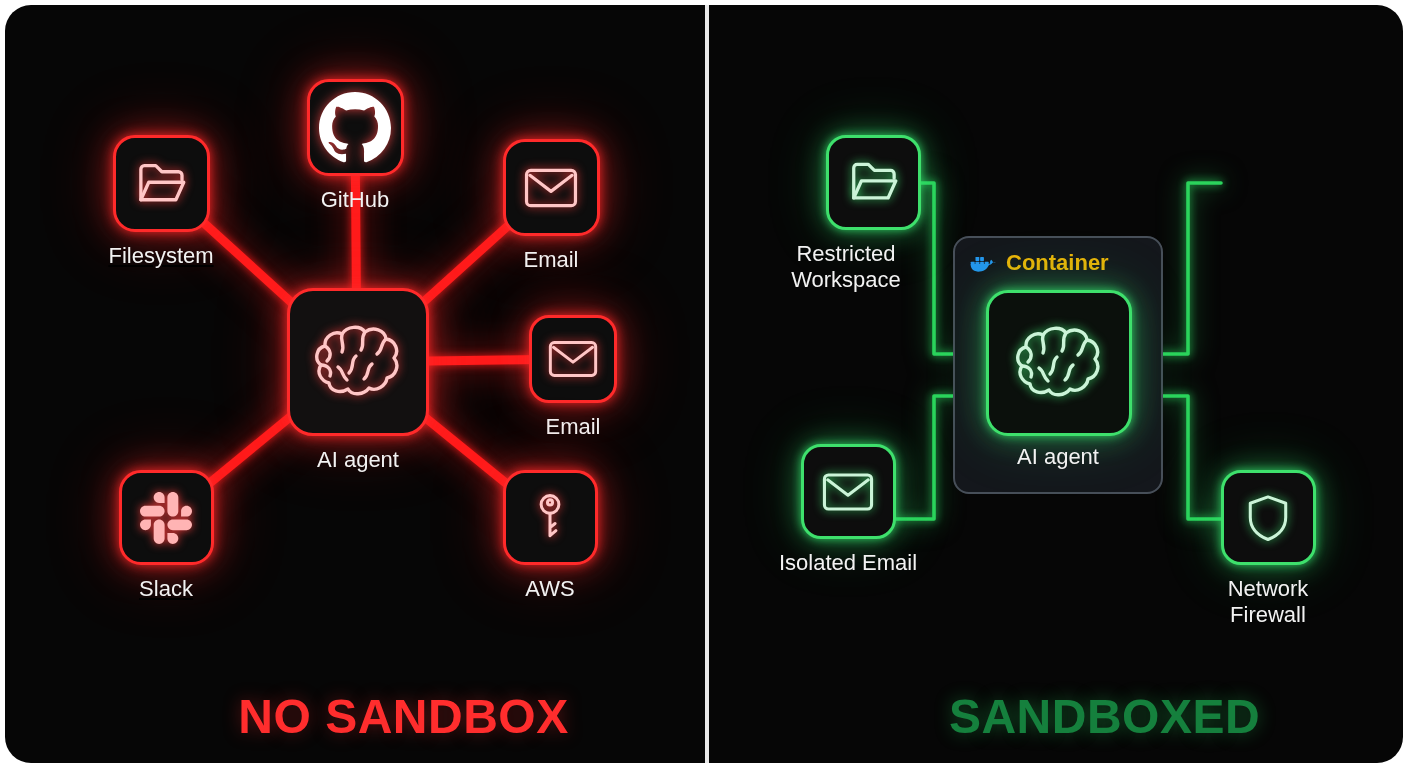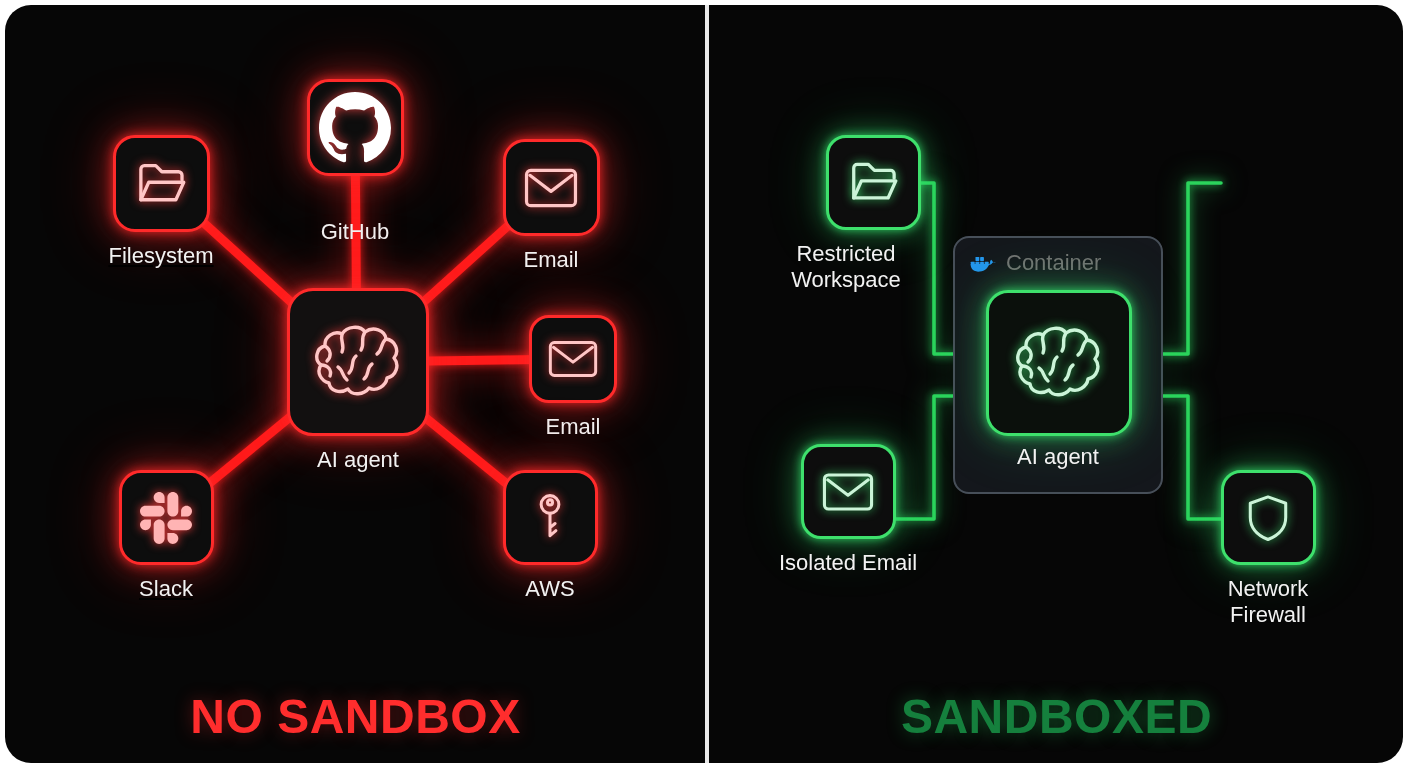--- a/index.html
+++ b/index.html
@@ -33,31 +33,31 @@
   .icon{display:flex;align-items:center;justify-content:center;}
   .icon-red{color:#ffc6c6;filter:drop-shadow(0 0 5px rgba(255,60,60,.95));}
   .icon-green{color:#cbf4d8;filter:drop-shadow(0 0 5px rgba(60,224,110,.95));}
   .icon-github{filter:drop-shadow(0 0 6px rgba(255,70,70,.8));}
 
   .label{
     margin-top:11px;color:#f2f2f2;font-size:22px;text-align:center;line-height:1.2;
   }
   .title{
     position:absolute;left:0;width:100%;text-align:center;top:652px;
-    font-size:48px;font-weight:800;letter-spacing:.5px;
+    font-size:48px;font-weight:800;letter-spacing:.5px;padding-left:48px;
   }
   .title-red{color:#ff2d2d;text-shadow:0 0 18px rgba(255,45,45,.35);}
   .title-green{color:#15803d;text-shadow:0 0 18px rgba(44,226,99,.35);}
 
   .container-box{
     position:absolute;left:243px;top:231px;width:210px;height:258px;box-sizing:border-box;
     background:#14171c;border:2px solid #474f59;border-radius:16px;
   }
   .container-header{position:absolute;left:15px;top:12px;display:flex;align-items:center;gap:9px;}
-  .container-label{color:#737373;font-size:22px;font-weight:400;}
+  .container-label{color:#eab308;font-size:22px;font-weight:700;}
   .agent-inner{position:absolute;left:31px;top:52px;width:146px;height:146px;border-radius:22px;background:#0b100c;}
   .agent-inner-label{position:absolute;left:0;top:206px;width:100%;margin:0;}
 
   .center-box{width:142px;height:148px;border-radius:26px;background:#121010;}
 </style>
 </head>
 <body>
 
 <div class="canvas">
 
@@ -72,21 +72,21 @@
         <span class="icon icon-red">
           <svg width="56" height="56" viewBox="0 0 64 64" fill="none" stroke="currentColor" stroke-width="3.8" stroke-linecap="round" stroke-linejoin="round">
             <path d="M9 50 V15 a4 4 0 0 1 4-4 h13 l7 7 h19 a4 4 0 0 1 4 4 v5"></path>
             <path d="M9 50 l9-20 h40 l-9 20 z"></path>
           </svg>
         </span>
       </div>
       <div class="label">Filesystem</div>
     </div>
 
-    <div class="node" style="left:270px;top:74px;width:160px;gap:32px;">
+    <div class="node" style="left:270px;top:74px;width:160px;">
       <div class="box box-red" style="width:97px;height:97px;">
         <span class="icon icon-github">
           <svg width="72" height="72" viewBox="0 0 16 16">
             <path fill="#ffffff" d="M8 0C3.58 0 0 3.58 0 8c0 3.54 2.29 6.53 5.47 7.59.4.07.55-.17.55-.38 0-.19-.01-.82-.01-1.49-2.01.37-2.53-.49-2.69-.94-.09-.23-.48-.94-.82-1.13-.28-.15-.68-.52-.01-.53.63-.01 1.08.58 1.23.82.72 1.21 1.87.87 2.33.66.07-.52.28-.87.51-1.07-1.78-.2-3.64-.89-3.64-3.95 0-.87.31-1.59.82-2.15-.08-.2-.36-1.02.08-2.12 0 0 .67-.21 2.2.82.64-.18 1.32-.27 2-.27s1.36.09 2 .27c1.53-1.04 2.2-.82 2.2-.82.44 1.1.16 1.92.08 2.12.51.56.82 1.27.82 2.15 0 3.07-1.87 3.75-3.65 3.95.29.25.54.73.54 1.48 0 1.07-.01 1.93-.01 2.2 0 .21.15.46.55.38A8.01 8.01 0 0 0 16 8c0-4.42-3.58-8-8-8z"></path>
           </svg>
         </span>
       </div>
       <div class="label">GitHub</div>
     </div>
 

